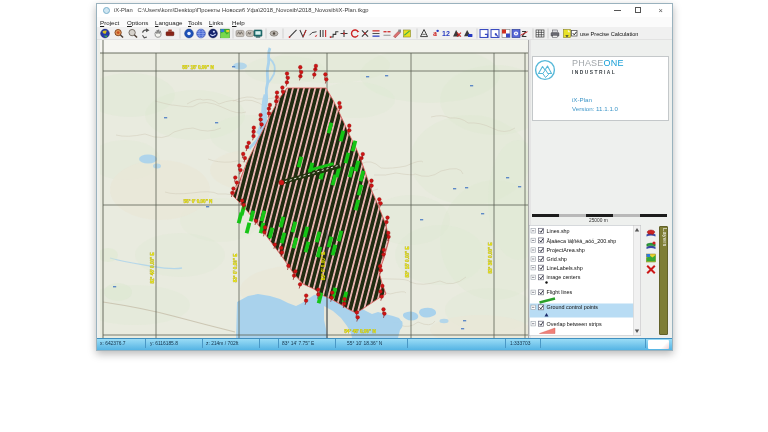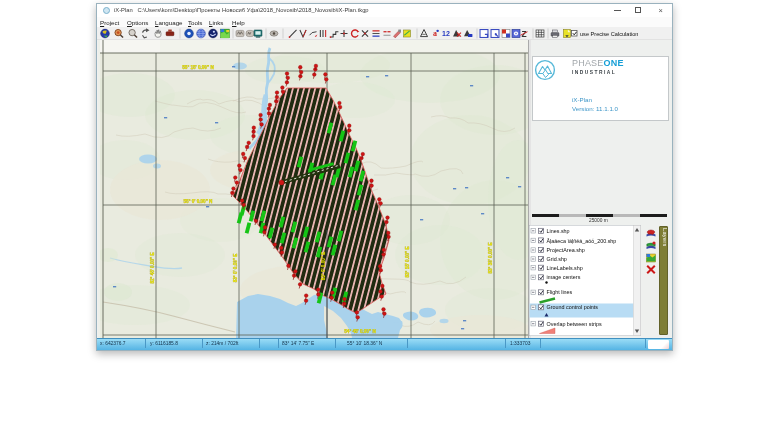--- a/index.html
+++ b/index.html
@@ -514,21 +514,21 @@
 
 <div class="abs" style="left:528px;top:40px;width:3px;height:298px;background:#e4e4e4;border-left:1px solid #aaa;"></div>
 
 <div class="abs" style="left:531px;top:40px;width:141px;height:298px;background:#eef0ee;"></div>
 <div class="abs" style="left:532px;top:56px;width:137px;height:65px;background:#fff;border:1px solid #c4c8ca;"></div>
 <svg class="abs" width="24" height="24" viewBox="0 0 24 24" style="left:534px;top:58px">
 <circle cx="11" cy="12" r="9.4" fill="#fff" stroke="#56b8d8" stroke-width="1.4"></circle>
 <path d="M4.5 15.5 L8.5 8.5 L11 12 L13.5 8 L17.5 15.5 Z" fill="none" stroke="#56b8d8" stroke-width="1.1" stroke-linejoin="round"></path>
     <path d="M8.8 15.5 L11.5 11.8 L14.5 16.5 L11.5 19.5 Z" fill="#fff" stroke="#56b8d8" stroke-width="1" stroke-linejoin="round"></path>
 </svg>
-<div class="abs" style="left:572px;top:58px;font-size:9px;letter-spacing:0.2px;"><span style="color:#a2a7ab;">PHASE</span><span style="color:#159ed6;font-weight:bold;">ONE</span></div>
+<div class="abs" style="left:572px;top:58px;font-size:9px;letter-spacing:0.2px;"><span style="color:#a2a7ab;">PHASE</span><span style="color:#159ed6;font-weight:normal;">ONE</span></div>
 <div class="abs" style="left:572px;top:70px;font-size:4.9px;font-weight:bold;letter-spacing:1.45px;color:#3c4348;">INDUSTRIAL</div>
 <div class="abs" style="left:572px;top:95.5px;font-size:6.2px;color:#3e96c8;">iX-Plan</div>
 <div class="abs" style="left:572px;top:104.5px;font-size:6.2px;color:#3e96c8;">Version: 11.1.1.0</div>
 
 <div class="abs" style="left:532px;top:214px;width:135px;height:3px;background:#b8b8b8;"></div>
 <div class="abs" style="left:532px;top:214px;width:27px;height:3px;background:#1c1c1c;"></div>
 <div class="abs" style="left:586px;top:214px;width:27px;height:3px;background:#1c1c1c;"></div>
 <div class="abs" style="left:640px;top:214px;width:27px;height:3px;background:#1c1c1c;"></div>
 <div class="abs" style="left:589px;top:217.5px;font-size:4.8px;color:#333;">25000 m</div>
 <svg width="112" height="111" viewBox="0 0 112 111" style="position:absolute;left:529px;top:225px">

